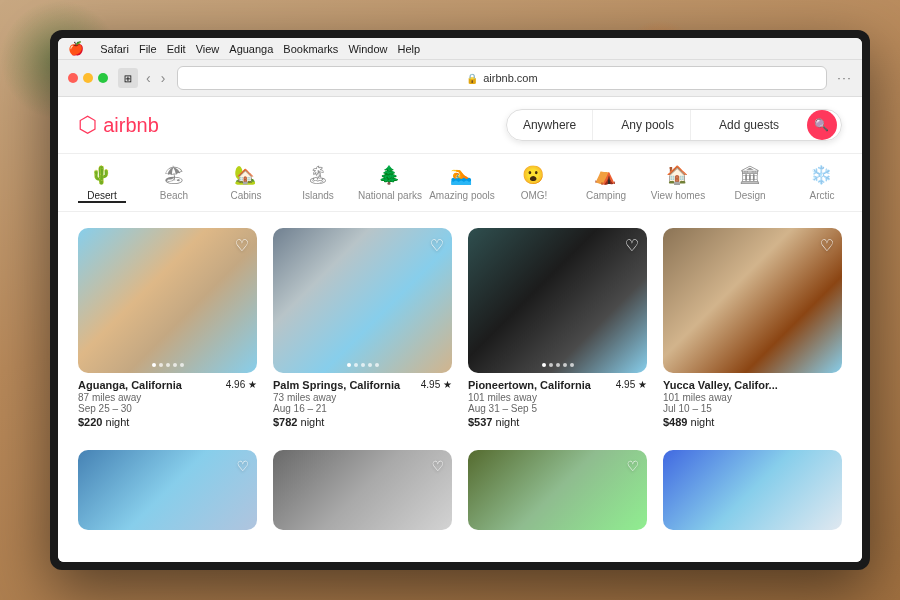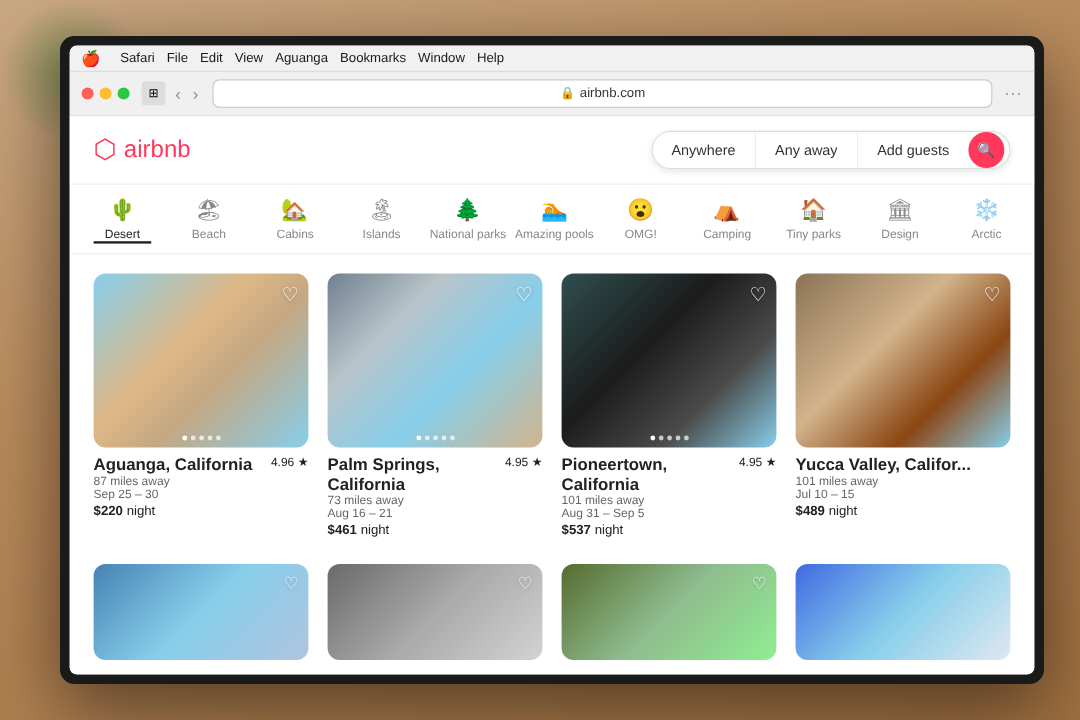--- a/index.html
+++ b/index.html
@@ -184,20 +184,21 @@
       color: #FF385C;
     }
 
     .search-bar {
       display: flex;
       align-items: center;
       border: 1px solid #ddd;
       border-radius: 40px;
       overflow: hidden;
       box-shadow: 0 2px 6px rgba(0,0,0,0.1);
+      gap: 12px;
     }
     .search-pill {
       padding: 8px 16px;
       font-size: 12px;
       color: #333;
       cursor: pointer;
       border-right: 1px solid #eee;
     }
     .search-pill:last-of-type {
       border-right: none;
@@ -305,21 +306,21 @@
 
     .listing-info {
       padding: 6px 0;
     }
     .listing-title-row {
       display: flex;
       justify-content: space-between;
       align-items: flex-start;
     }
     .listing-location {
-      font-size: 14px;
+      font-size: 11px;
       font-weight: 600;
       color: #222;
     }
     .listing-rating {
       font-size: 10px;
       color: #222;
       display: flex;
       align-items: center;
       gap: 2px;
       white-space: nowrap;
@@ -437,21 +438,21 @@
     <div class="airbnb-content">
 
       <div class="airbnb-header">
         <div class="airbnb-logo">
           <span class="logo-icon">⬡</span>
           <span class="logo-text">airbnb</span>
         </div>
 
         <div class="search-bar">
           <div class="search-pill">Anywhere</div>
-          <div class="search-pill">Any away</div>
+          <div class="search-pill">Any pools</div>
           <div class="search-pill">Add guests</div>
           <button class="search-btn">🔍</button>
         </div>
       </div>
 
       <div class="category-nav">
         <div class="category-item active">
           <span class="category-icon">🌵</span>
           <span class="category-label">Desert</span>
         </div>
@@ -478,21 +479,21 @@
         <div class="category-item">
           <span class="category-icon">😮</span>
           <span class="category-label">OMG!</span>
         </div>
         <div class="category-item">
           <span class="category-icon">⛺</span>
           <span class="category-label">Camping</span>
         </div>
         <div class="category-item">
           <span class="category-icon">🏠</span>
-          <span class="category-label">Tiny parks</span>
+          <span class="category-label">View homes</span>
         </div>
         <div class="category-item">
           <span class="category-icon">🏛</span>
           <span class="category-label">Design</span>
         </div>
         <div class="category-item">
           <span class="category-icon">❄️</span>
           <span class="category-label">Arctic</span>
         </div>
 
@@ -534,21 +535,21 @@
                   <div class="dot"></div>
               </div>
             </div>
             <div class="listing-info">
               <div class="listing-title-row">
                 <span class="listing-location">Palm Springs, California</span>
                 <span class="listing-rating">4.95 ★</span>
               </div>
               <div class="listing-distance">73 miles away</div>
               <div class="listing-dates">Aug 16 – 21</div>
-              <div class="listing-price"><strong>$461</strong> night</div>
+              <div class="listing-price"><strong>$782</strong> night</div>
             </div>
           </div>
 
           <div class="listing-card">
             <div class="listing-image img-pioneertown">
               <button class="heart-btn">♡</button>
               <div class="image-dots">
                 <div class="dot active"></div>
                   <div class="dot"></div>
                   <div class="dot"></div>

